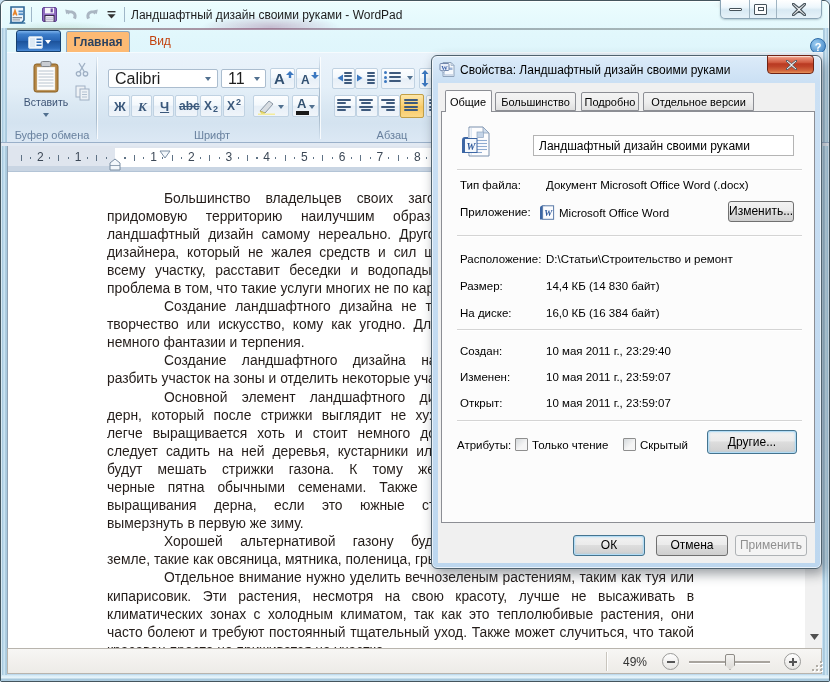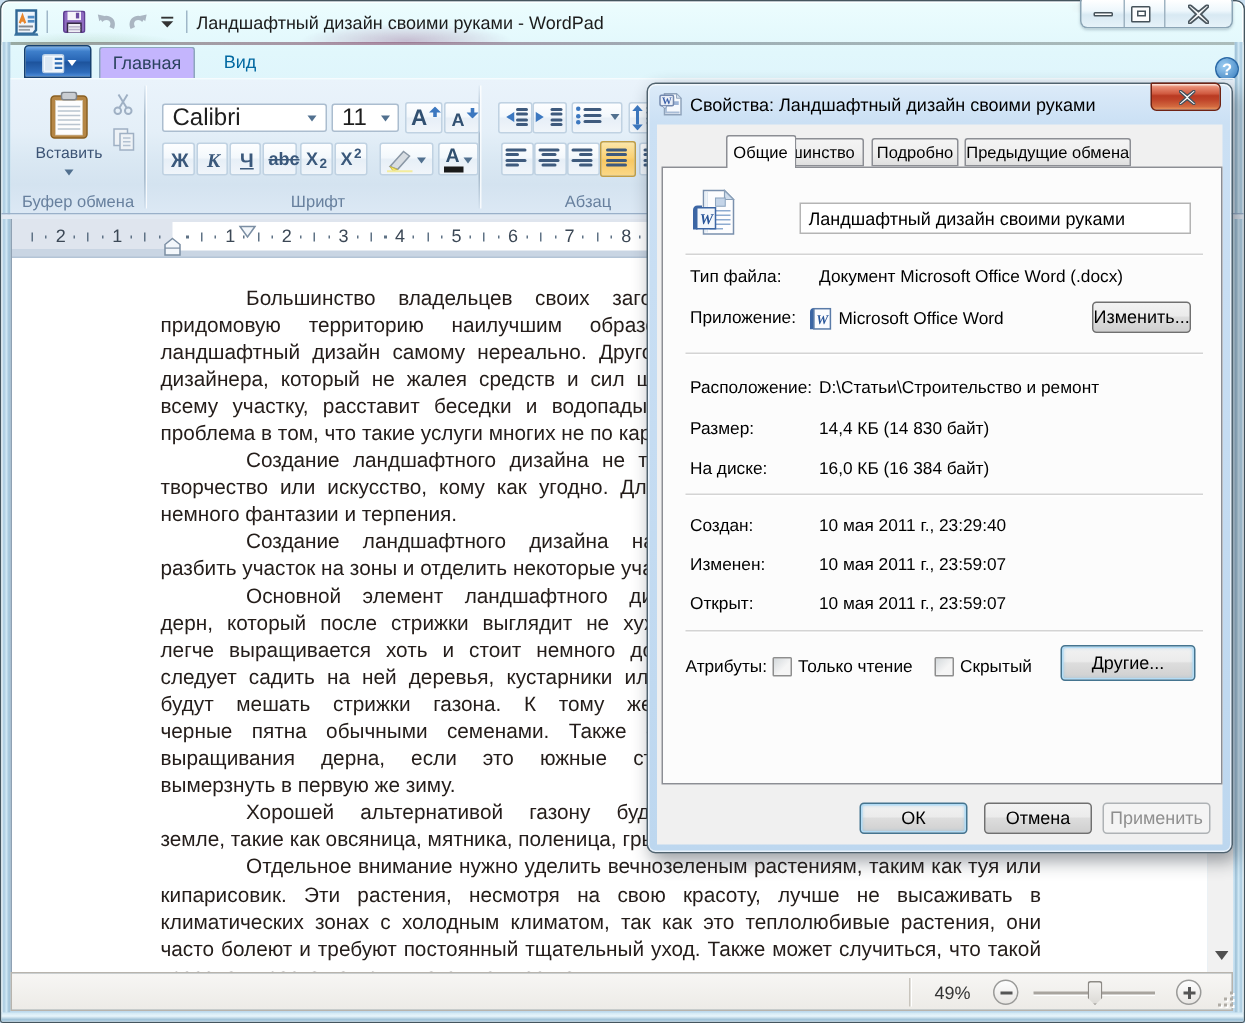--- a/index.html
+++ b/index.html
@@ -9,22 +9,22 @@
 #winframe .inhl { position:absolute; inset:0; border:1px solid rgba(255,255,255,.8); border-radius:5px 5px 1px 1px; }
 .tt { position:absolute; top:8px; left:131px; font-size:12px; color:#1c1c1c; }
 #capbtns { position:absolute; left:720px; top:0px; width:102px; height:19px;
   background:linear-gradient(180deg,#ffffff 0%,#eef7fc 40%,#d8e9f3 55%,#e6f2f9 100%);
   border:1px solid #8ba4b5; border-top:none; border-radius:0 0 5px 5px;
   box-shadow:0 1px 2px rgba(80,110,130,.35); }
 #capbtns .cb { position:absolute; top:0; height:18px; border-right:1px solid #9fb4c2; }
 #appbtn { position:absolute; left:16px; top:30px; width:45px; height:22px; border-radius:3px 3px 0 0;
   background:linear-gradient(180deg,#7cb2ec 0%,#3e7fcb 16%,#2764b3 48%,#1d539c 52%,#2e6cba 86%,#4e8dd8 100%);
   border:1px solid #16406f; }
-.tab { position:absolute; top:31px; height:21px; font-size:12px; color:#0369a1; text-align:center; line-height:21px; }
-.tab.active { background:#c4b5fd; border:1px solid #8da6bd; border-bottom:none; border-radius:2.5px 2.5px 0 0; color:#2b425f; }
+.tab { position:absolute; top:31px; height:21px; font-size:12px; color:#c2410c; text-align:center; line-height:21px; }
+.tab.active { background:#fdba74; border:1px solid #8da6bd; border-bottom:none; border-radius:2.5px 2.5px 0 0; color:#2b425f;font-weight:bold; }
 #ribbon { position:absolute; left:7px; top:52px; width:816px; height:93px;
   background:linear-gradient(180deg,#eaf3fb 0%,#e4eff8 38%,#dae8f3 58%,#d4e3f0 76%,#dde9f5 100%);
   border-top:1px solid #f6fbfe; }
 #ribbon .sep { position:absolute; top:4px; width:1px; height:82px;
   background:linear-gradient(180deg,rgba(160,180,200,.1),#a9bccd 25%,#a9bccd 75%,rgba(160,180,200,.1));
   box-shadow:1px 0 0 rgba(255,255,255,.8); }
 .glabel { position:absolute; top:76px; font-size:11px; color:#68809e; text-align:center; white-space:nowrap; }
 .rbtn { position:absolute; border:1px solid #c0d2e2; border-radius:2px;
   background:linear-gradient(180deg,#fdfeff,#f3f8fc 45%,#e7eff7 52%,#f0f5fa); }
 .combo { position:absolute; background:#fff; border:1px solid #abbdcf; border-radius:2px; font-size:16px; color:#1e1e1e; }
@@ -48,21 +48,21 @@
 #dlg { position:absolute; left:431px; top:55px; width:391px; height:514px; border-radius:6px;
   background:linear-gradient(180deg,#dcebf9 0%,#cbe0f4 26px,#bdd7ef 100%);
   border:1px solid #50626e; box-shadow:3px 5px 12px rgba(30,40,50,.45), inset 0 0 0 1px rgba(255,255,255,.65); }
 #dlg .client { position:absolute; left:6px; top:27px; width:377px; height:480px; background:#f0f0f0; }
 #dlg .dtitle { position:absolute; left:28px; top:7px; font-size:12px; color:#000; white-space:nowrap; }
 #dlgclose { position:absolute; left:335px; top:-1px; width:47px; height:19px; border-radius:1px 4px 4px 4px;
   background:linear-gradient(180deg,#f6c0ac 0%,#e88b72 12%,#d05a40 38%,#b93a22 46%,#bf4429 62%,#d2683f 88%,#e8955d 100%);
   border:1px solid #6f2314; box-shadow:inset 0 1px 0 rgba(255,255,255,.5); }
 .dtab { position:absolute; font-size:11px; color:#000; text-align:center; white-space:nowrap; overflow:hidden;
   background:linear-gradient(180deg,#f4f4f4,#eeeeee 55%,#dfdfdf); border:1px solid #8c8e94; border-radius:2px 2px 0 0; }
-.dtab.active { background:#fcfcfc; border-bottom:none; z-index:3;margin-left:39px; }
+.dtab.active { background:#fcfcfc; border-bottom:none; z-index:3; }
 #tabpanel { position:absolute; left:9px; top:55px; width:374px; height:412px; background:#fcfcfc; border:1px solid #8c8e94; }
 .dl { position:absolute; font-size:11.5px; color:#000; white-space:nowrap; }
 .dhr { position:absolute; left:15px; width:345px; height:1px; background:#d4d4d4; box-shadow:0 1px 0 #fff; }
 .w7btn { position:absolute; font-size:12px; color:#000; text-align:center;
   background:linear-gradient(180deg,#f2f2f2 0%,#ebebeb 45%,#dddddd 50%,#cfcfcf 100%);
   border:1px solid #707070; border-radius:3px; }
 .w7btn.focus { border-color:#45748f; box-shadow:inset 0 0 0 1px #b3dcf5, inset 0 0 3px #7fc0e8; }
 .w7btn.disabled { color:#8f8f8f; background:#f4f4f4; border-color:#aeb2b5; box-shadow:none; }
 .cbx { position:absolute; width:13px; height:13px; background:linear-gradient(135deg,#d4d9dc,#f5f5f5 60%); border:1px solid #8e8e8e; border-radius:1px; }
 </style></head>
@@ -442,21 +442,21 @@
 <div class="dtitle">Свойства: Ландшафтный дизайн своими руками</div>
 <div id="dlgclose">
       <svg class="abs" style="left:18px;top:4px" width="11" height="10" viewBox="0 0 11 10">
 <path d="M1 0 L5.5 3.6 L10 0 L11 1 L6.6 5 L11 9 L10 10 L5.5 6.4 L1 10 L0 9 L4.4 5 L0 1 Z" fill="#fff" stroke="#47525c" stroke-width=".9"></path>
       </svg>
     </div>
 <div class="client"></div>
 <div class="dtab active" style="left:12.5px;top:34px;width:47px;height:22px;line-height:22px">Общие</div>
 <div class="dtab" style="left:63px;top:36px;width:81px;height:19px;line-height:19px">Большинство</div>
 <div class="dtab" style="left:149px;top:36px;width:58px;height:19px;line-height:19px">Подробно</div>
-<div class="dtab" style="left:211px;top:36px;width:111px;height:19px;line-height:19px">Предыдущие обмена</div>
+<div class="dtab" style="left:211px;top:36px;width:111px;height:19px;line-height:19px">Отдельное версии</div>
 <div id="tabpanel">
 <svg class="abs" style="left:19px;top:13px" width="33" height="34" viewBox="0 0 33 34">
 <path d="M8 2 h14 l6 6 v23 h-20 z" fill="#fdfdfe" stroke="#7a90ad"></path>
 <path d="M22 2 l6 6 h-6 z" fill="#cfdded" stroke="#8aa0b8" stroke-width=".8"></path>
 <path d="M9 3 v27 M10.5 3 v27" stroke="#dfe8f2" stroke-width="1"></path>
 <rect x="16" y="7" width="6.5" height="5.5" fill="#c4d4e8" stroke="#8fa6c0" stroke-width=".7"></rect>
 <g stroke="#8eabd0" stroke-width="1.1">
 <path d="M12 15.5 h14"></path>
           <path d="M12 18.5 h14"></path>
           <path d="M12 21.5 h14"></path>

